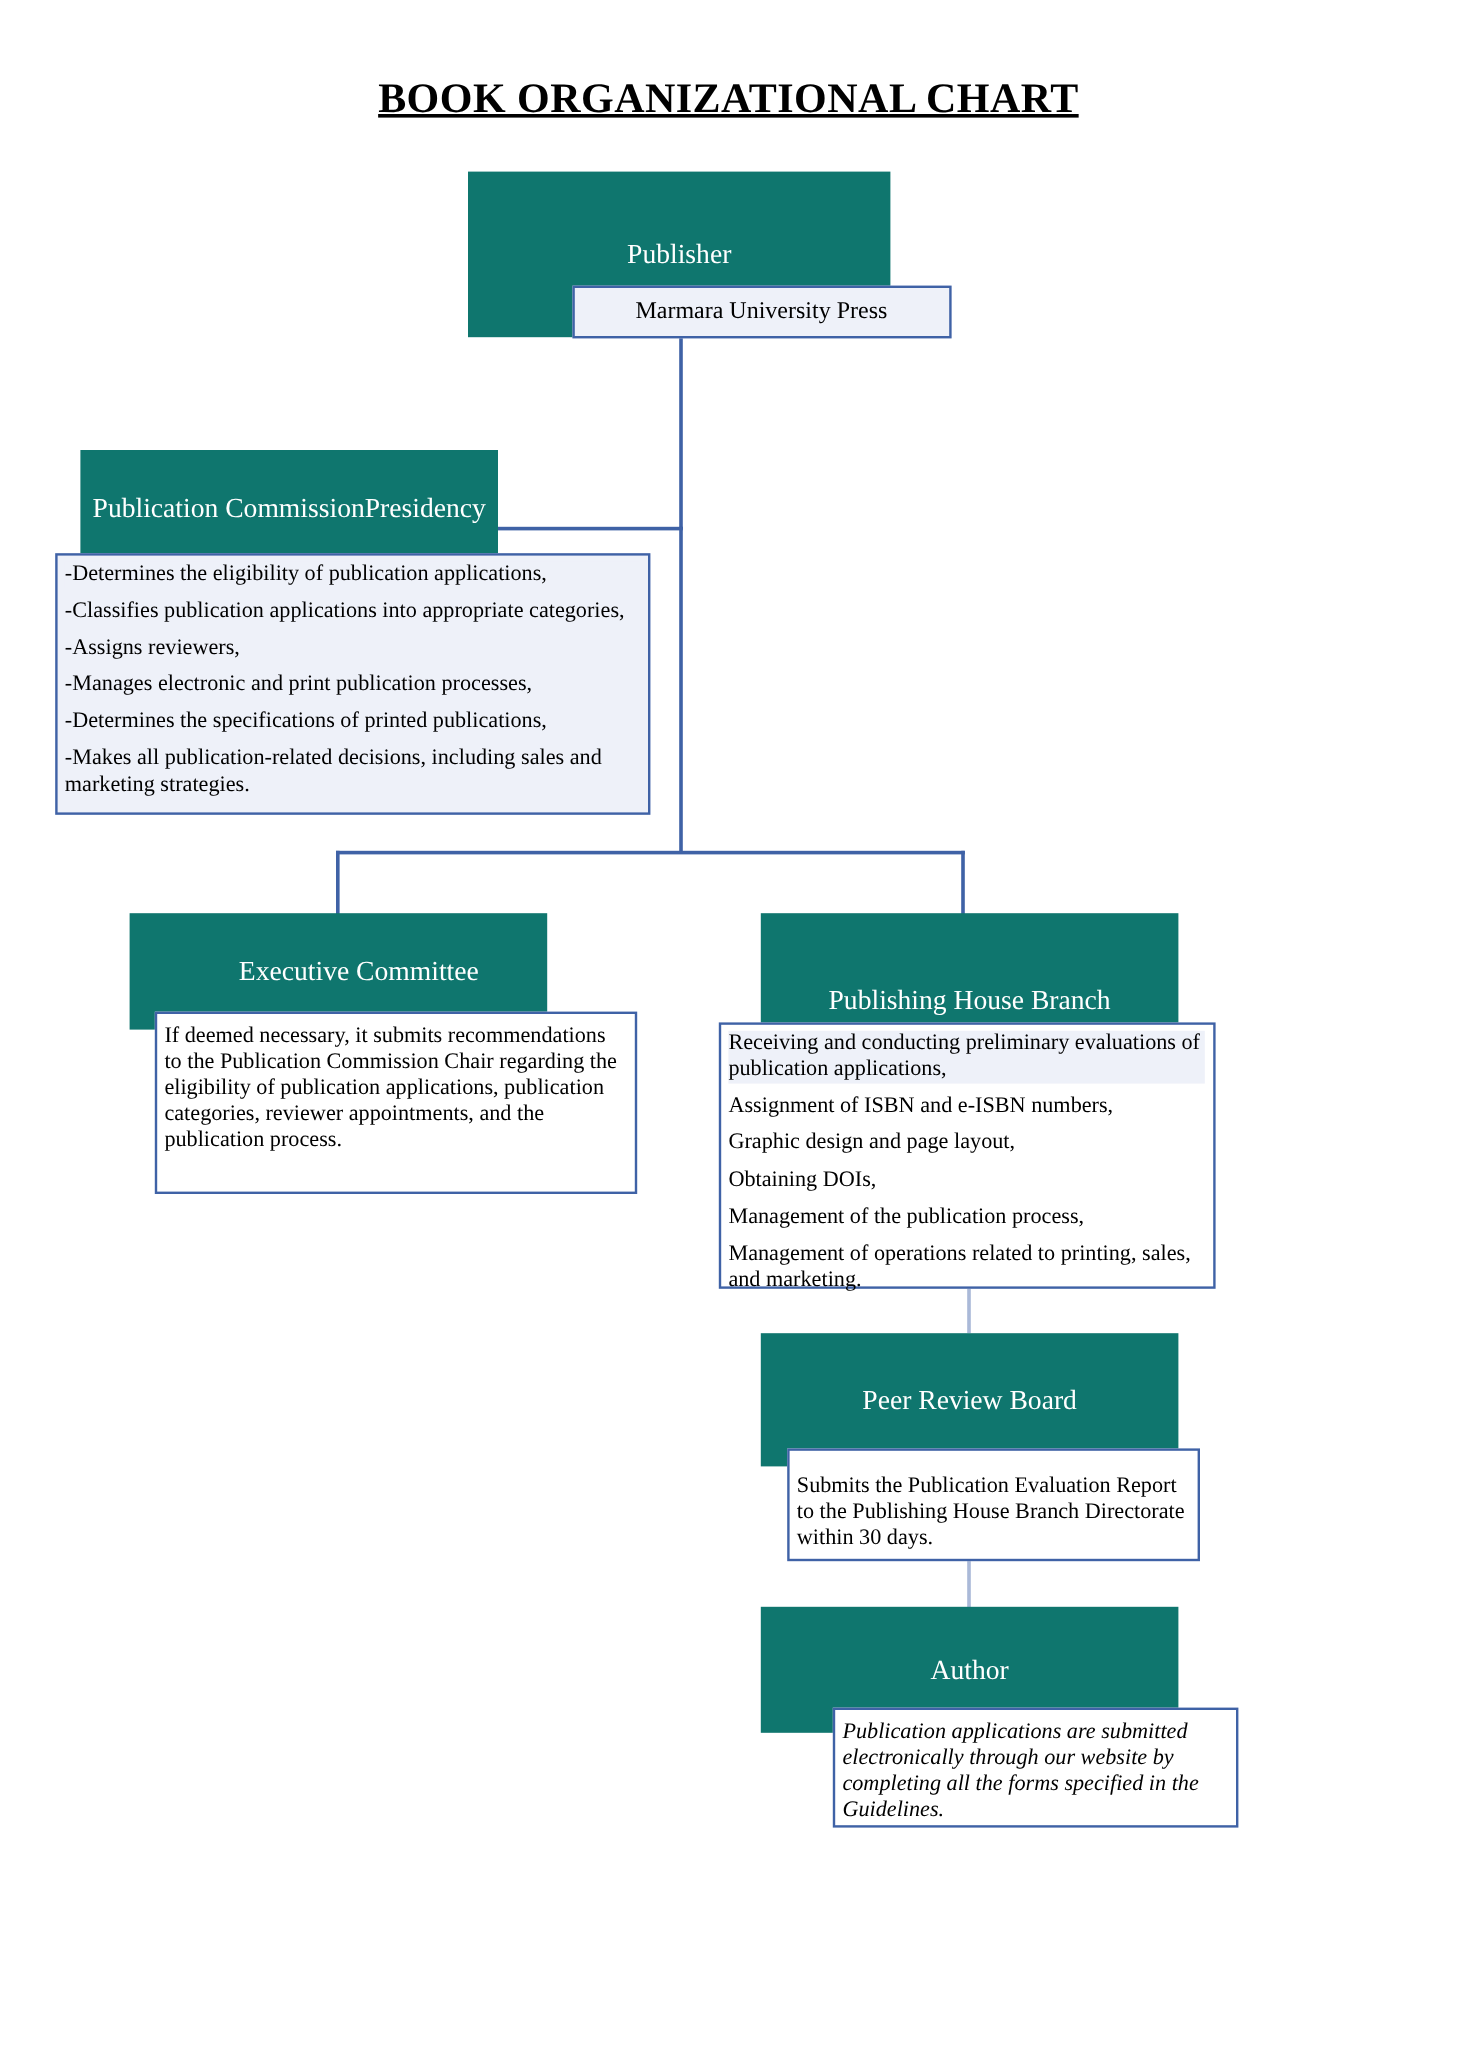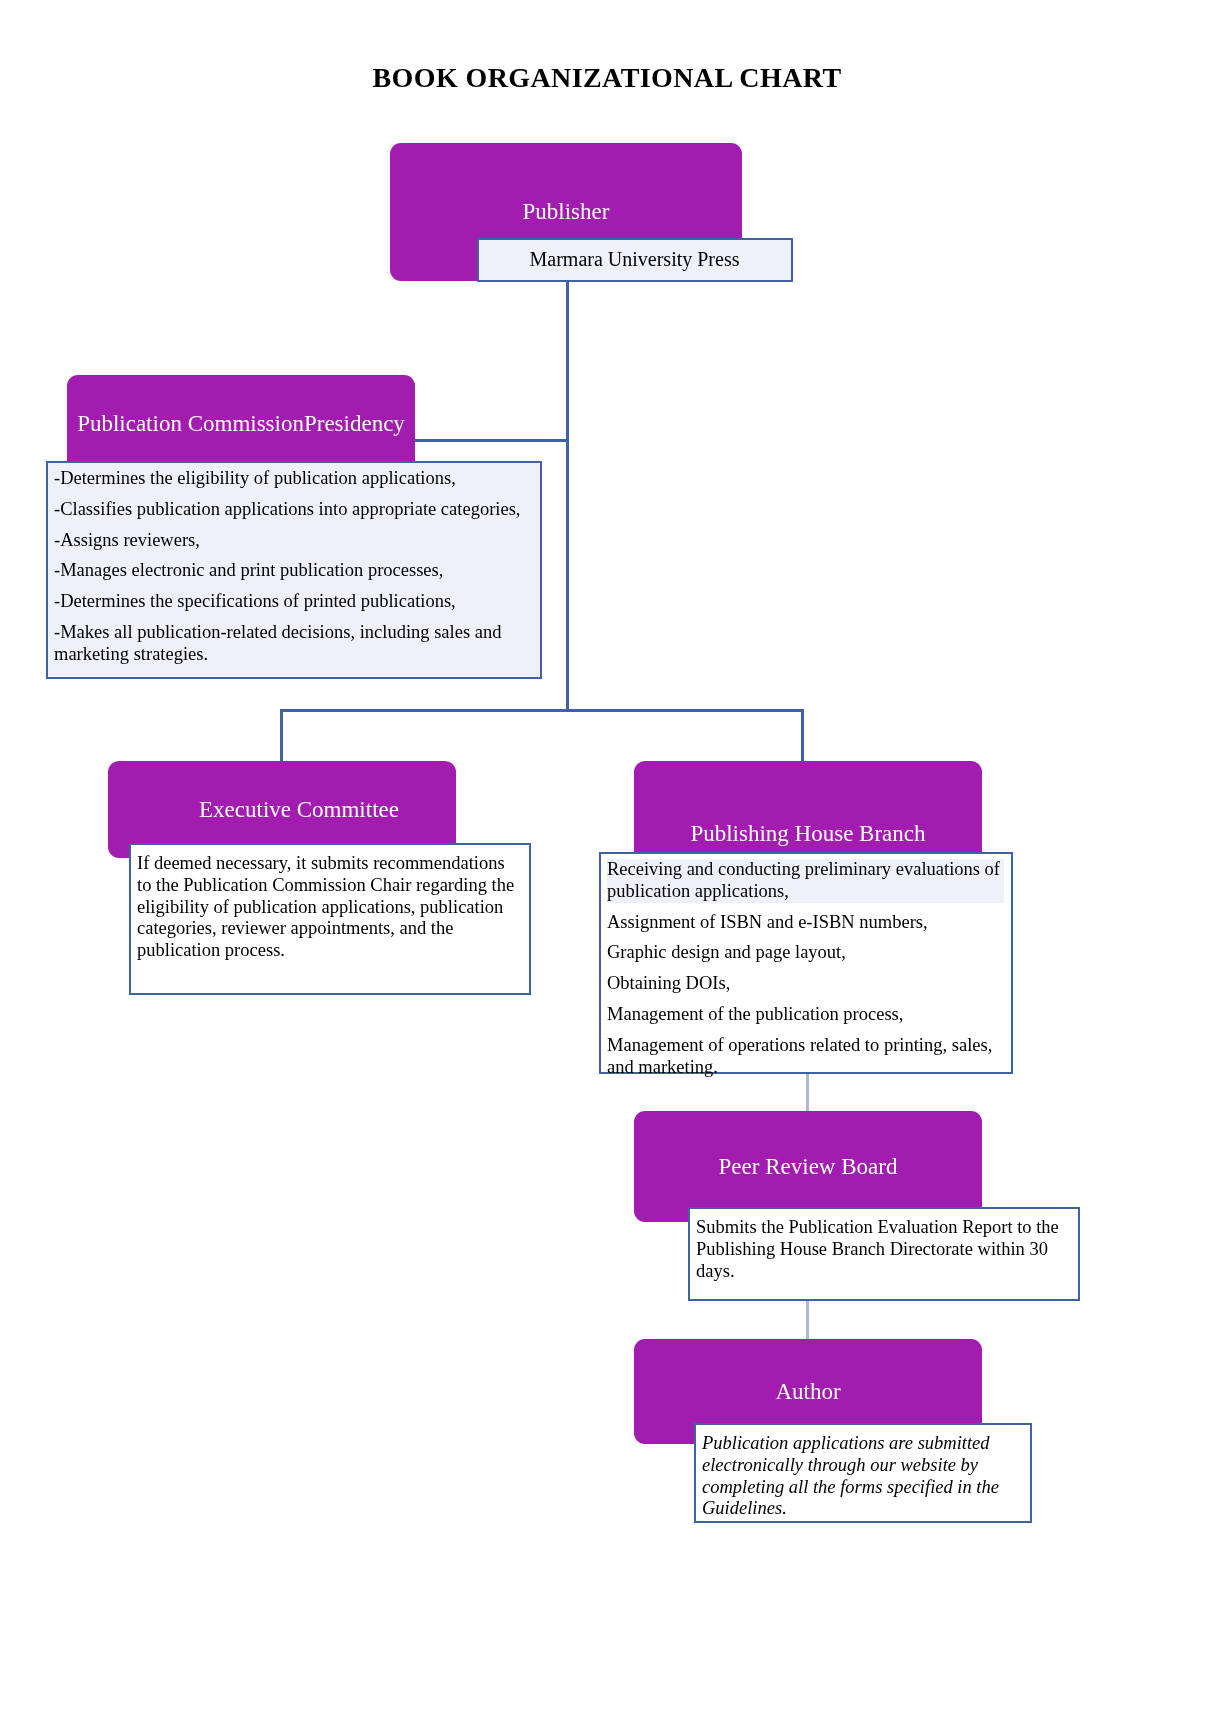--- a/index.html
+++ b/index.html
@@ -19,54 +19,54 @@
     overflow: hidden;
   }
 
   
   .chart-title {
     position: absolute;
     left: 0;
     top: 62px;
     width: 1214px;
     text-align: center;
-    font-size: 28px;
+    font-size: 35px;
     font-weight: bold;
     letter-spacing: 0.4px;
     font-family: "Liberation Serif", "DejaVu Serif", serif;
+    text-decoration: underline;
   }
 
   
   .conn {
     position: absolute;
     background: #3f62a6;
   }
   .conn.v { width: 3px; }
   .conn.h { height: 3px; }
 
   .conn-light {
     position: absolute;
     background: #aab9d8;
   }
   .conn-light.v { width: 3px; }
 
   
   .node-head {
     position: absolute;
-    background: #a21caf;
+    background: #0f766e;
     color: #ffffff;
     display: flex;
     align-items: center;
     justify-content: center;
     text-align: center;
     font-size: 23px;
     line-height: 1.18;
     padding: 0 10px;
     box-sizing: border-box;
-    border-radius: 11px;
   }
   .node-head span { display: block; }
 
   
   .node-body {
     position: absolute;
     background: #eef1f9;
     border: 2px solid #3f62a6;
     box-sizing: border-box;
     font-size: 18.5px;
@@ -153,21 +153,21 @@
     <span class="ln">Assignment of ISBN and e-ISBN numbers,</span>
     <span class="ln">Graphic design and page layout,</span>
     <span class="ln">Obtaining DOIs,</span>
     <span class="ln">Management of the publication process,</span>
     <span class="ln">Management of operations related to printing, sales, and marketing.</span>
   </div>
 
   <div class="node-head" style="left:634px; top:1111px; width:348px; height:111px;">
     <span>Peer Review Board</span>
   </div>
-  <div class="node-body plain" style="left:688px; top:1207px; width:392px; height:94px; padding-top:8px;">
+  <div class="node-body plain" style="left:656px; top:1207px; width:344px; height:94px; padding-top:19px;">
     <span class="ln">Submits the Publication Evaluation Report to the Publishing House Branch Directorate within 30 days.</span>
   </div>
 
   <div class="node-head" style="left:634px; top:1339px; width:348px; height:105px;">
     <span>Author</span>
   </div>
   <div class="node-body plain" style="left:694px; top:1423px; width:338px; height:100px; padding-top:8px;font-style:italic;">
     <span class="ln">Publication applications are submitted electronically through our website by completing all the forms specified in the Guidelines.</span>
   </div>
 

